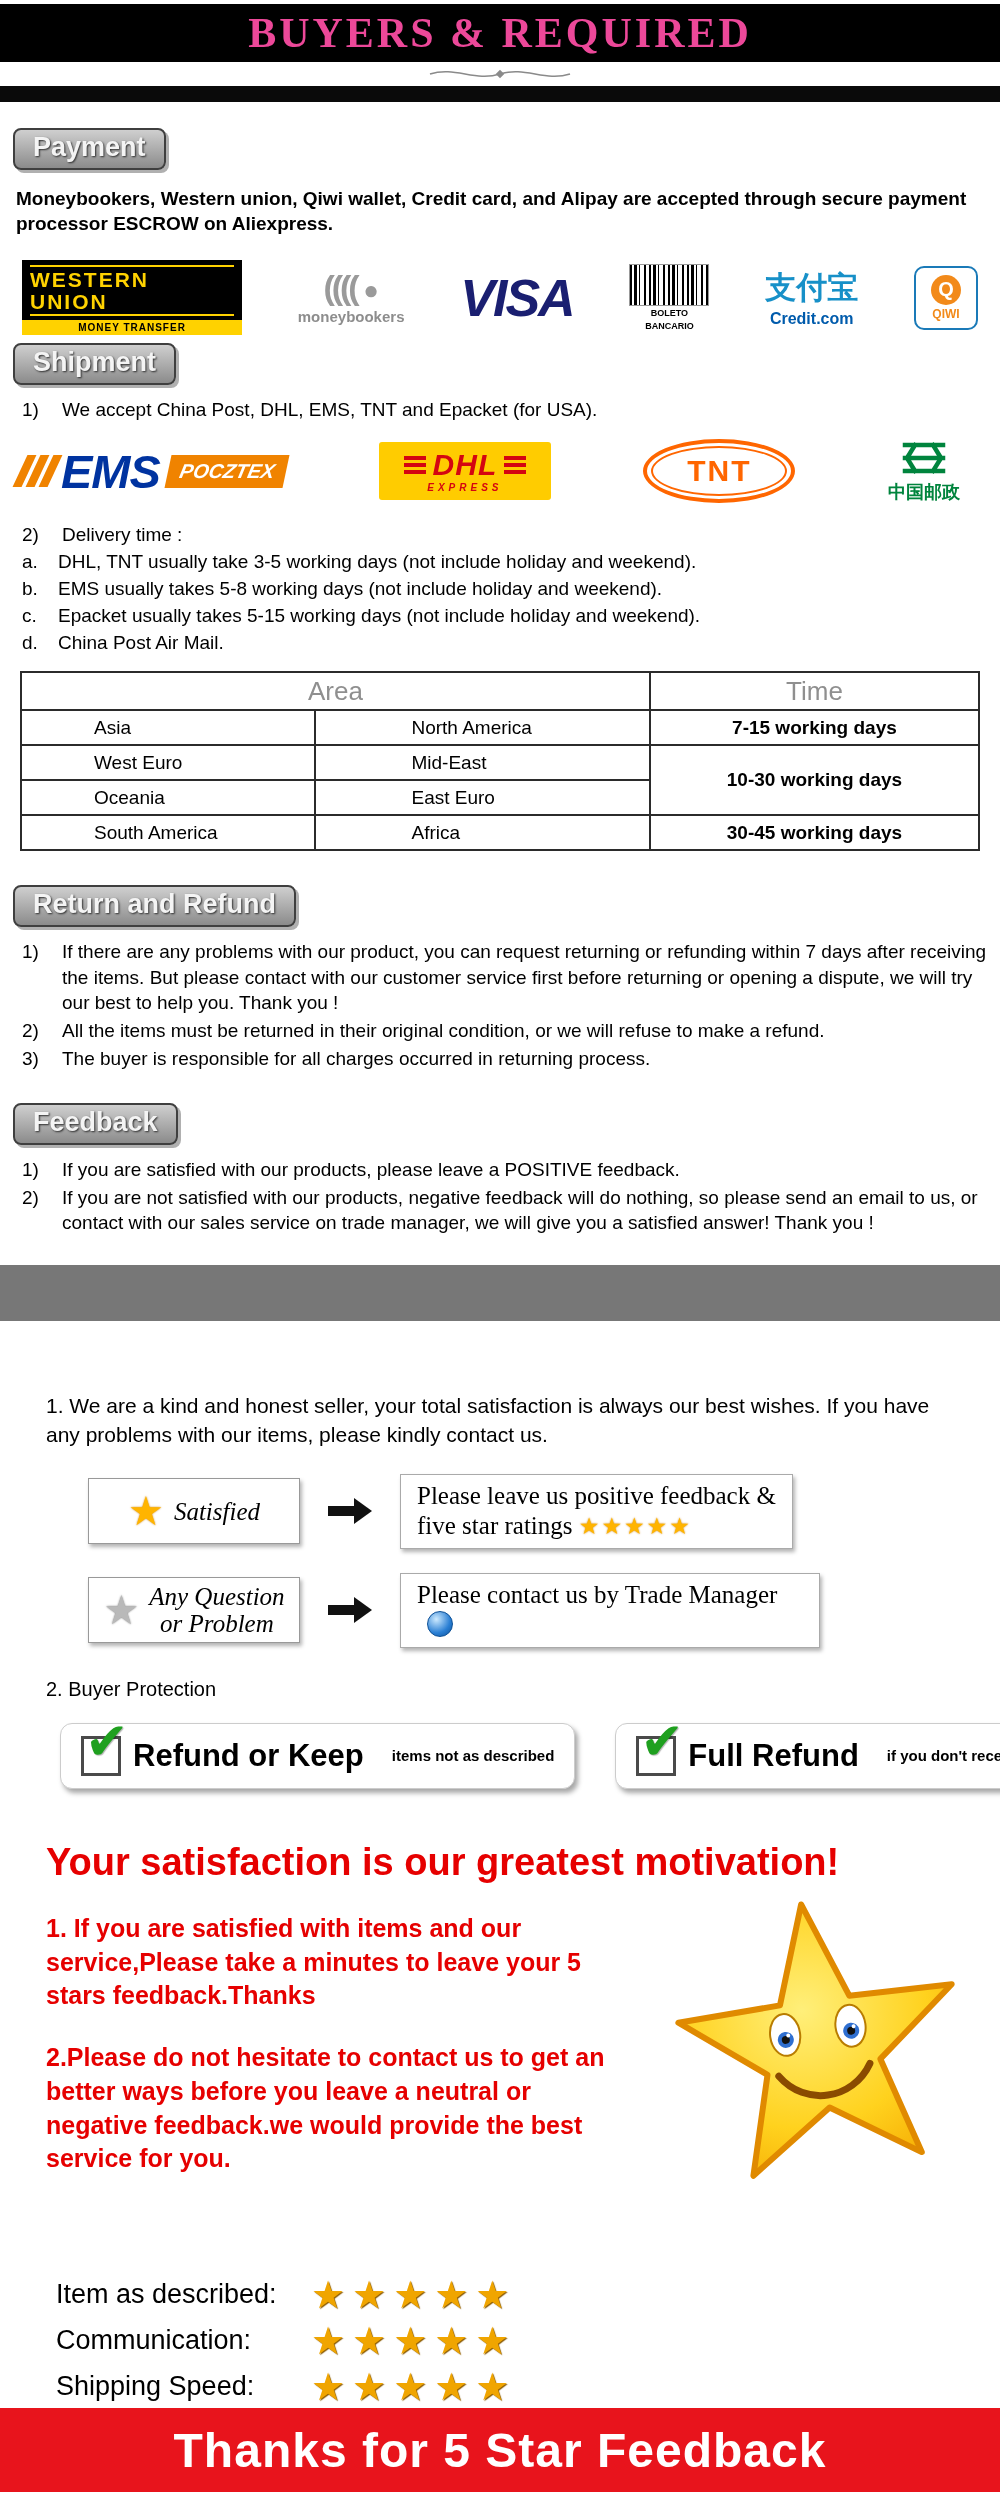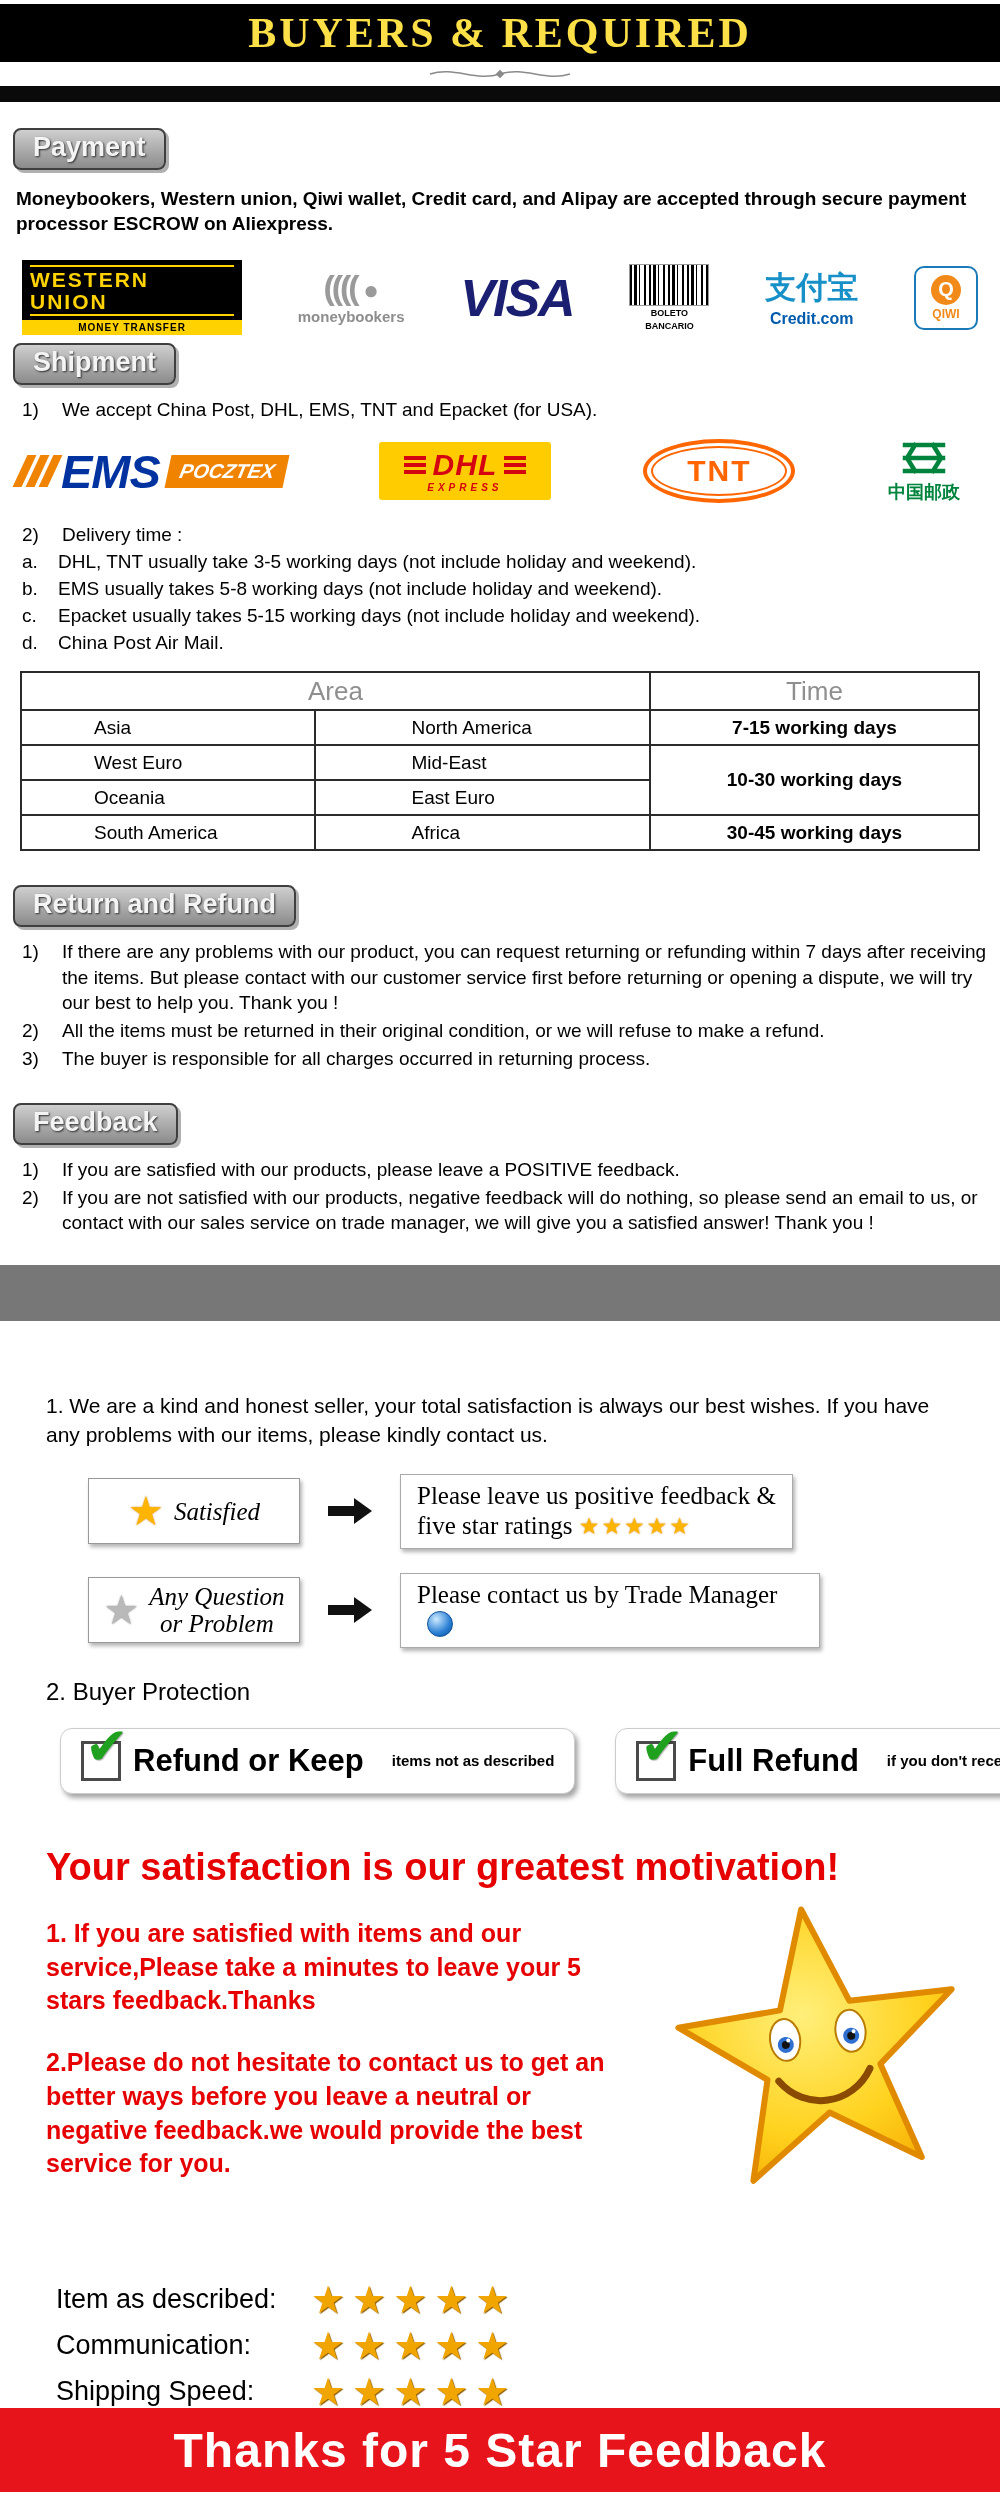--- a/index.html
+++ b/index.html
@@ -4,21 +4,21 @@
 <style>
   * { box-sizing: border-box; margin: 0; padding: 0; }
   body {
     width: 1000px; height: 2500px; overflow: hidden;
     background: #fff; color: #000; position: relative;
     font-family: "Liberation Sans", sans-serif;
   }
   
   .top-banner { margin-top: 4px; height: 58px; background: #000;
     display: flex; align-items: center; justify-content: center; }
-  .top-banner h1 { color: #fde047; font-family: "Liberation Serif", serif;
+  .top-banner h1 { color: #ec4899; font-family: "Liberation Serif", serif;
     font-size: 42px; font-weight: bold; letter-spacing: 3px; }
   .ornament-row { height: 24px; display: flex; align-items: center; justify-content: center; }
   .black-strip { height: 16px; background: #0a0a0a; }
 
   
   .section-badge { display: inline-block; margin: 0 0 0 13px; padding: 2px 18px 5px;
     background: linear-gradient(#cfcfcf, #8b8b8b); border: 2px solid #3f3f3f;
     border-radius: 8px; box-shadow: 3px 3px 0 #b0b0b0;
     color: #f4f4f4; font-size: 27px; font-weight: bold; text-shadow: 1px 1px 2px #2e2e2e; }
 
@@ -132,21 +132,21 @@
   .arrow-head { width: 0; height: 0; border-left: 18px solid #111;
     border-top: 13px solid transparent; border-bottom: 13px solid transparent; }
   .sat-right { min-width: 372px; max-width: 420px; border: 1px solid #aaa; background: #fff;
     box-shadow: 2px 3px 4px rgba(0,0,0,.3);
     padding: 6px 16px; font-family: "Liberation Serif", serif; font-size: 25px; line-height: 1.22; }
   .inline-stars { color: #ffb400; text-shadow: 0 0 2px #c87d00;
     font-size: 23px; letter-spacing: 2px; font-family: "DejaVu Sans", sans-serif; }
   .tm-icon { display: inline-block; width: 26px; height: 26px; border-radius: 50%;
     background: radial-gradient(circle at 35% 30%, #cdeaff, #2a7fd4 60%, #0b4f96);
     border: 1px solid #0b4f96; vertical-align: -4px; margin-left: 10px; }
-  .bp-label { margin: 30px 0 0 46px; font-size: 24px; }
+  .bp-label { margin: 30px 0 0 46px; font-size: 20px; }
   .bp-row { display: flex; gap: 40px; margin: 22px 0 0 60px; }
   .bp-box { display: flex; align-items: center; gap: 12px; background: #fff;
     border: 1px solid #ccc; border-radius: 12px; box-shadow: 3px 4px 5px rgba(0,0,0,.35);
     padding: 12px 20px; }
   .check-box { position: relative; width: 40px; height: 40px; border: 3px solid #4a4a4a;
     background: #fff; flex: 0 0 auto; }
   .check-mark { position: absolute; top: -24px; left: 1px; font-size: 52px; line-height: 1;
     color: #1fa01f; font-weight: bold; text-shadow: 1px 1px 1px rgba(0,0,0,.3);
     font-family: "DejaVu Sans", sans-serif; }
   .bp-title { font-size: 31px; font-weight: 800; white-space: nowrap; }

